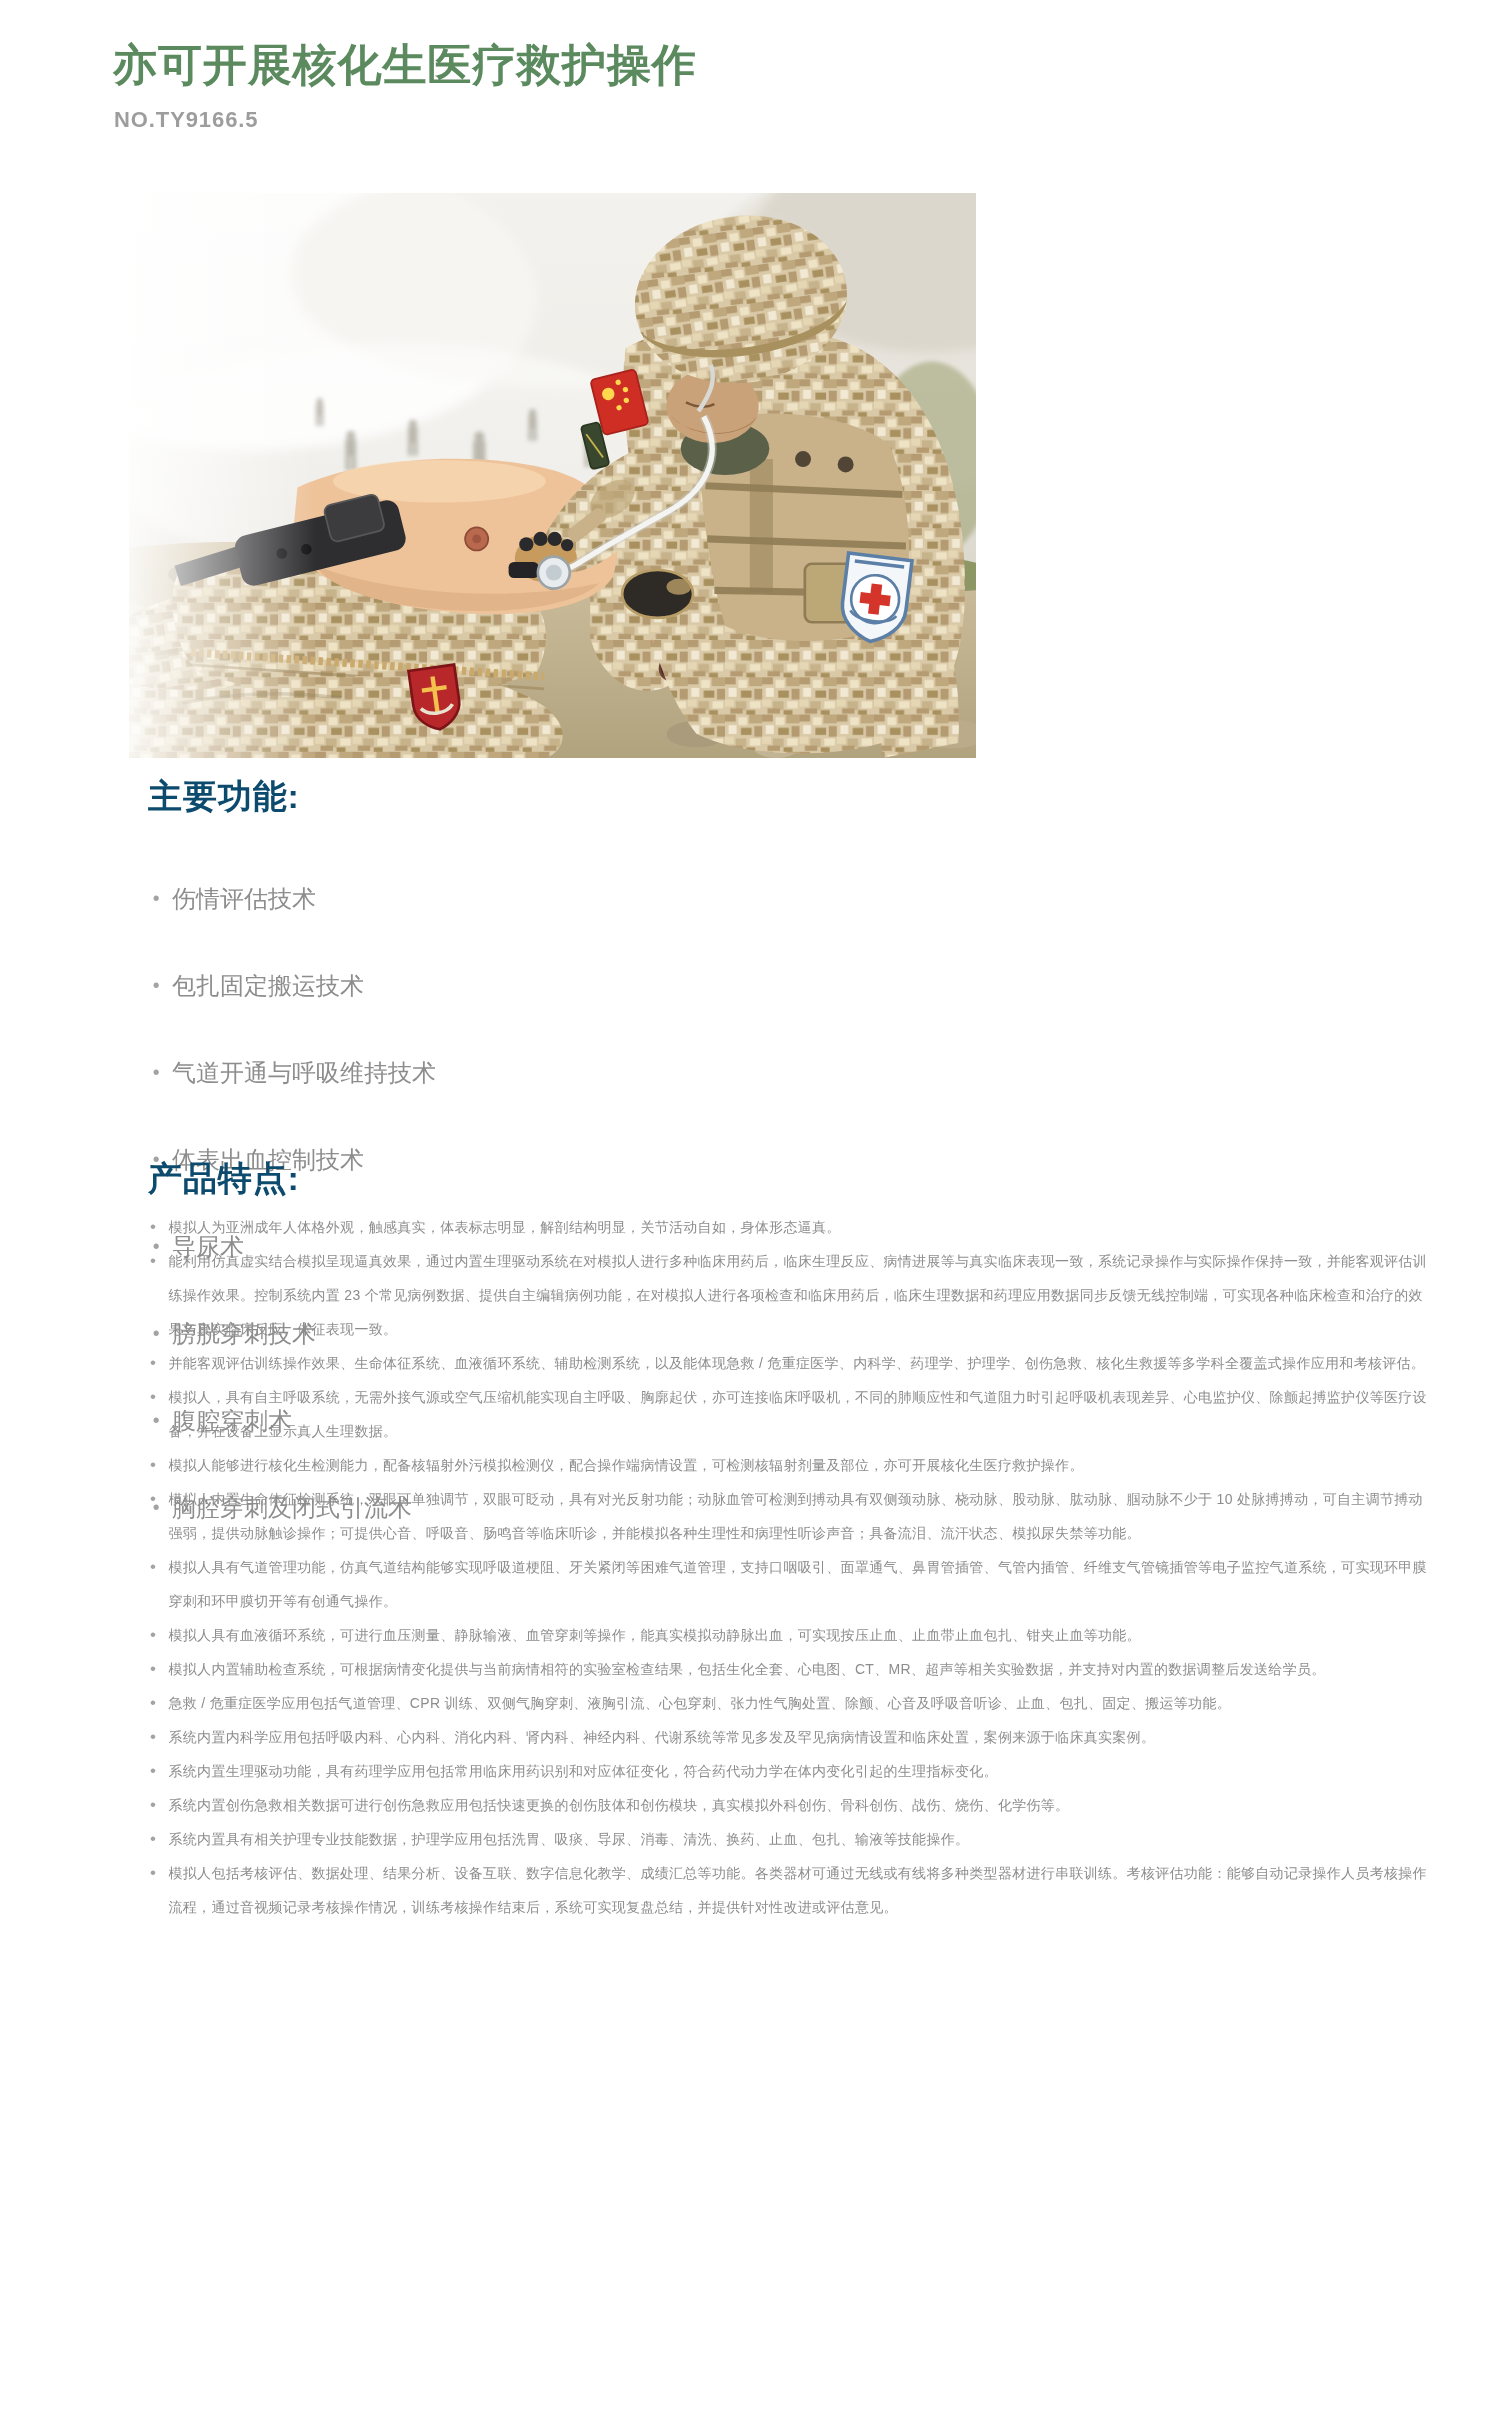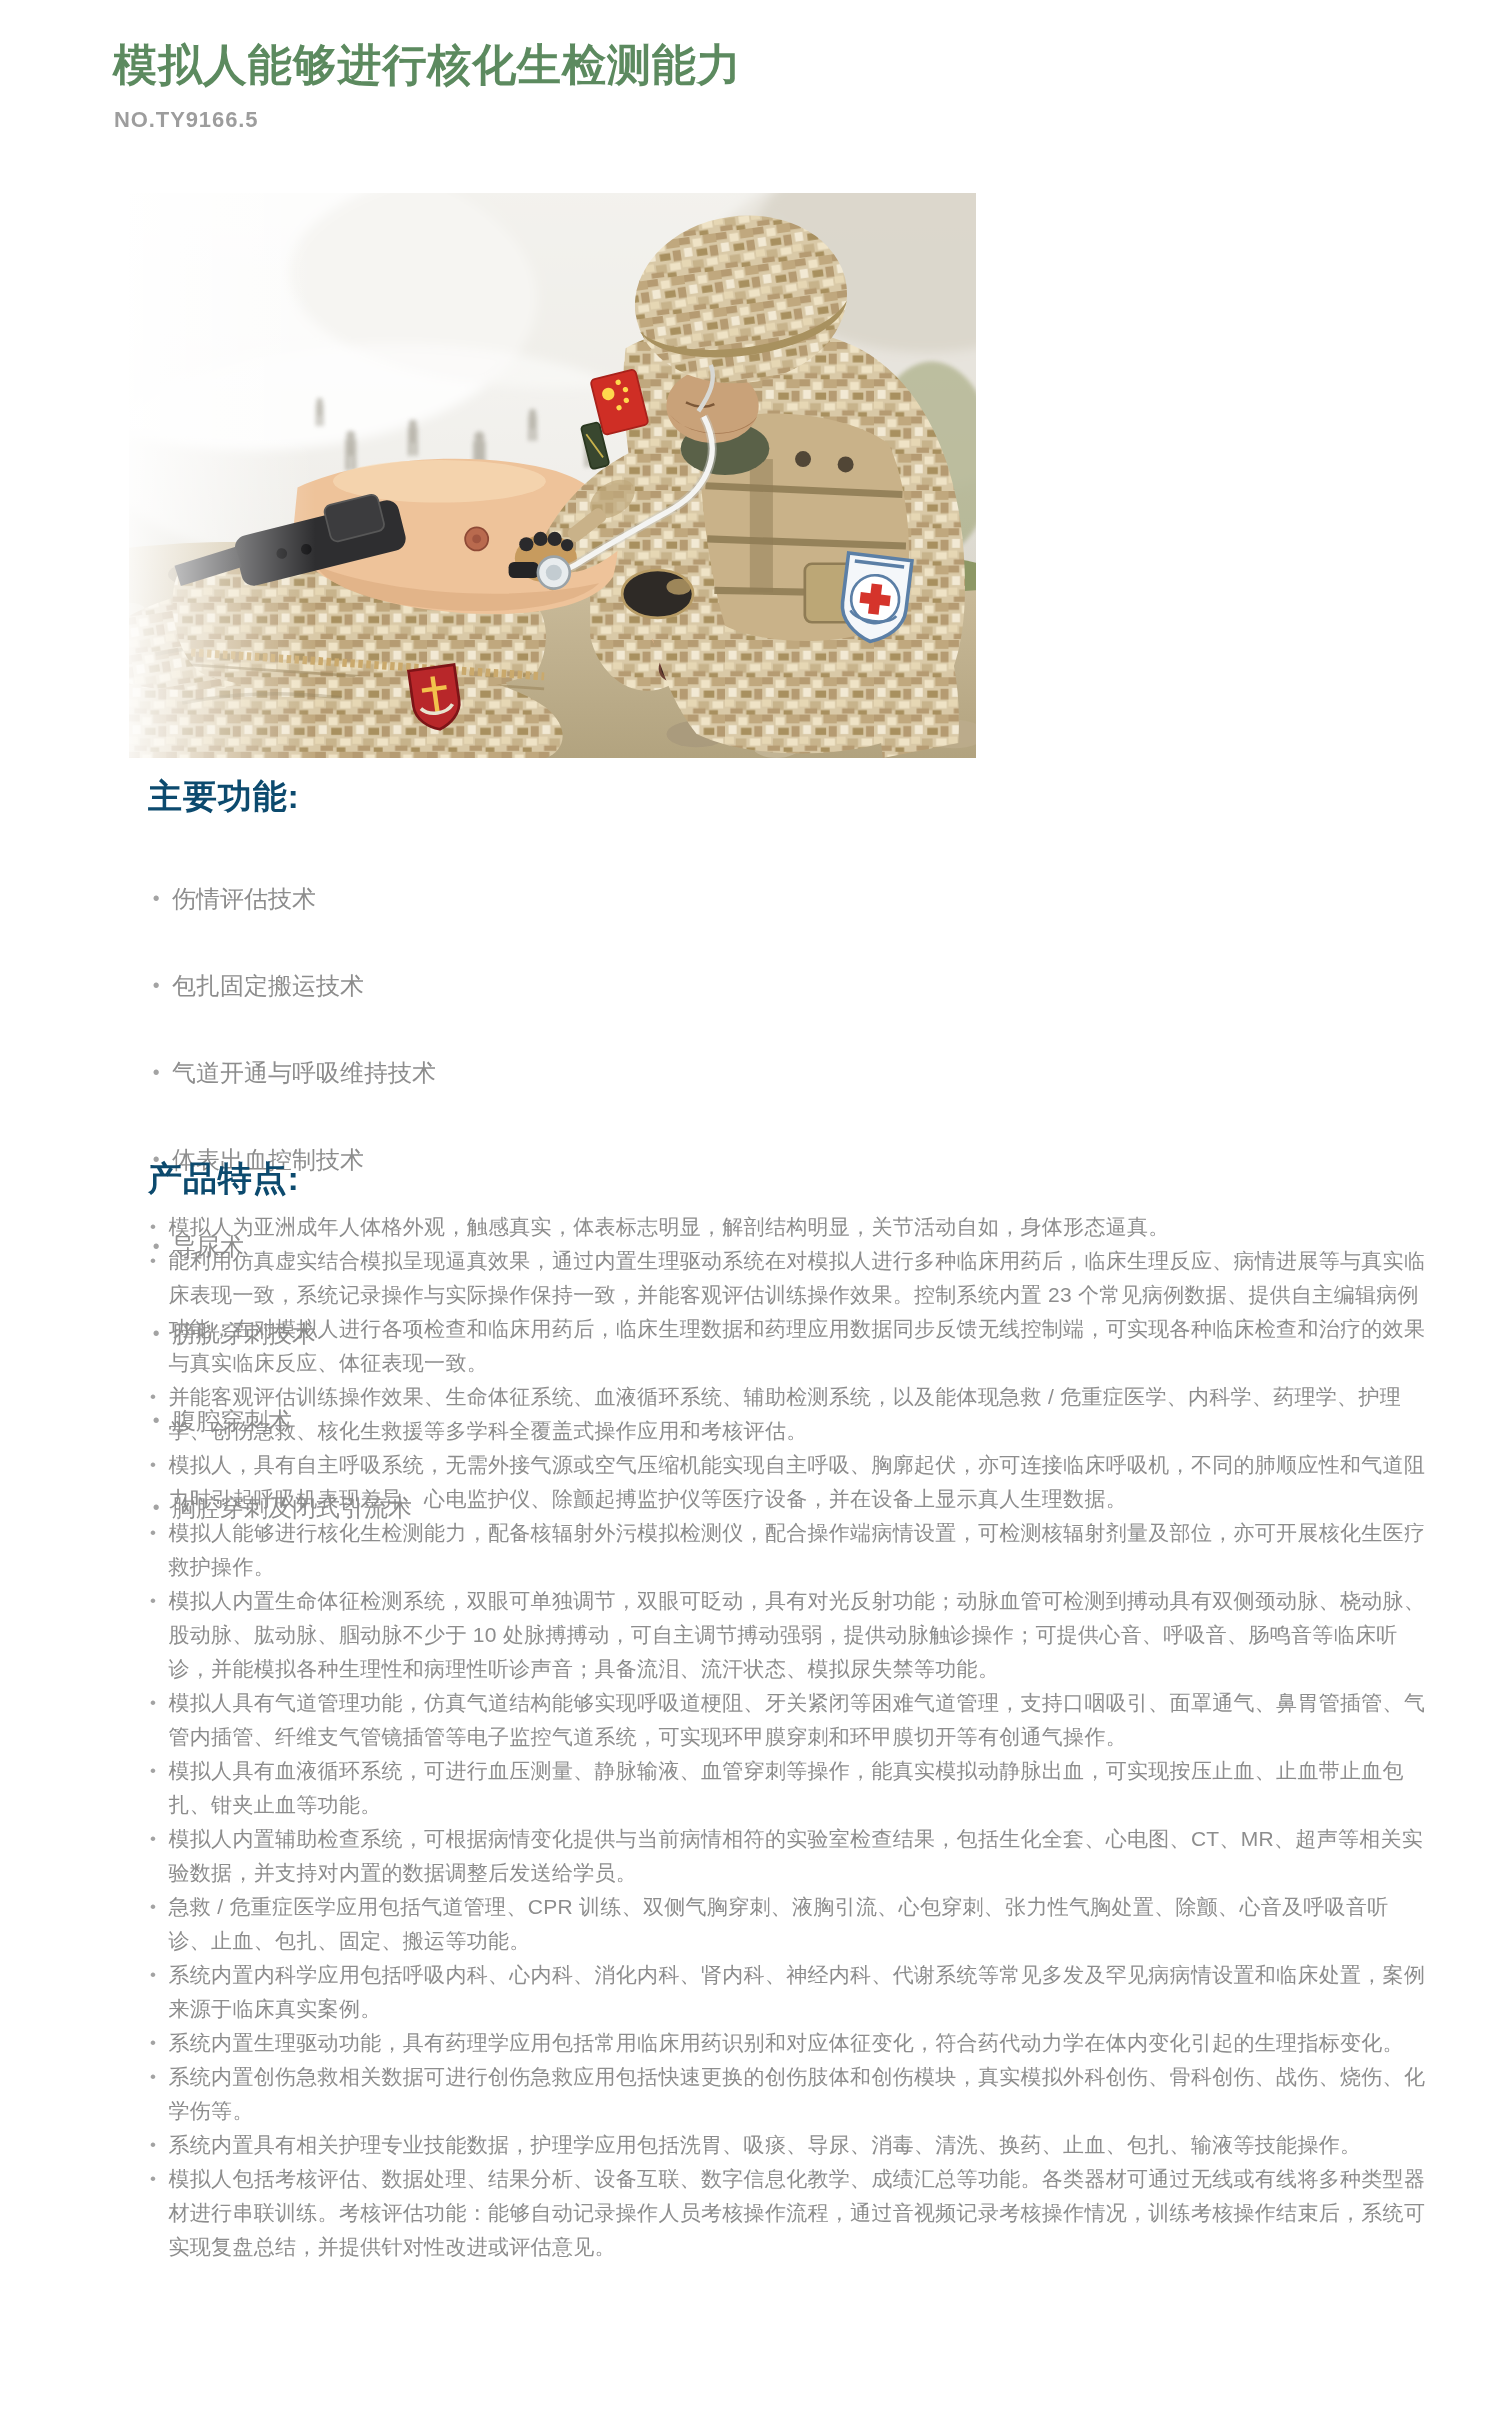--- a/index.html
+++ b/index.html
@@ -12,30 +12,30 @@
   .photo-wrap{position:absolute;left:129px;top:193px;width:847px;height:565px;}
   .photo-wrap svg{display:block;width:847px;height:565px;}
   .section-heading{position:absolute;margin:0;font-size:34px;font-weight:bold;color:#0c4a6e;letter-spacing:0.9px;}
   .mf-heading{left:148px;top:774px;}
   .pf-heading{left:148px;top:1156px;}
   ul.plain{list-style:none;margin:0;padding:0;}
   .mf-list{position:absolute;left:151px;top:831px;}
   .mf-list li{position:relative;padding-left:21px;font-size:24px;line-height:39px;color:#8d8d8d;margin-top:48px;}
   .mf-list li::before{content:"\2022";position:absolute;left:1.8px;top:0;color:#a3a3a3;font-size:19.5px;}
   .pf-list{position:absolute;left:149px;top:1210px;width:1280px;}
-  .pf-list li{position:relative;padding-left:19.5px;font-size:21px;line-height:34px;color:#8d8d8d;
+  .pf-list li{position:relative;padding-left:19.5px;font-size:14px;line-height:34px;color:#8d8d8d;
         letter-spacing:0.3px;}
   .pf-list li::before{content:"\2022";position:absolute;left:0.9px;top:0;color:#a3a3a3;font-size:17px;}
 </style>
 </head>
 <body>
 
 <div class="page">
 
-  <h1 class="page-title">模拟人能够进行核化生检测能力</h1>
+  <h1 class="page-title">亦可开展核化生医疗救护操作</h1>
   <p class="model-no">NO.TY9166.5</p>
 
   <div class="photo-wrap">
     <svg viewBox="0 0 955 637" role="img" aria-label="战地救护训练场景：身着荒漠数码迷彩的卫生员跪在碎石地上，用听诊器检查仰卧的迷彩服创伤模拟人，远处硝烟中有行进的士兵">
       <defs>
         <linearGradient id="sky" x1="0" y1="0" x2="0" y2="1">
           <stop offset="0" stop-color="#f2f1ed"></stop>
             <stop offset="0.6" stop-color="#dedbd2"></stop>
           <stop offset="1" stop-color="#cfcabc"></stop>
         </linearGradient>

